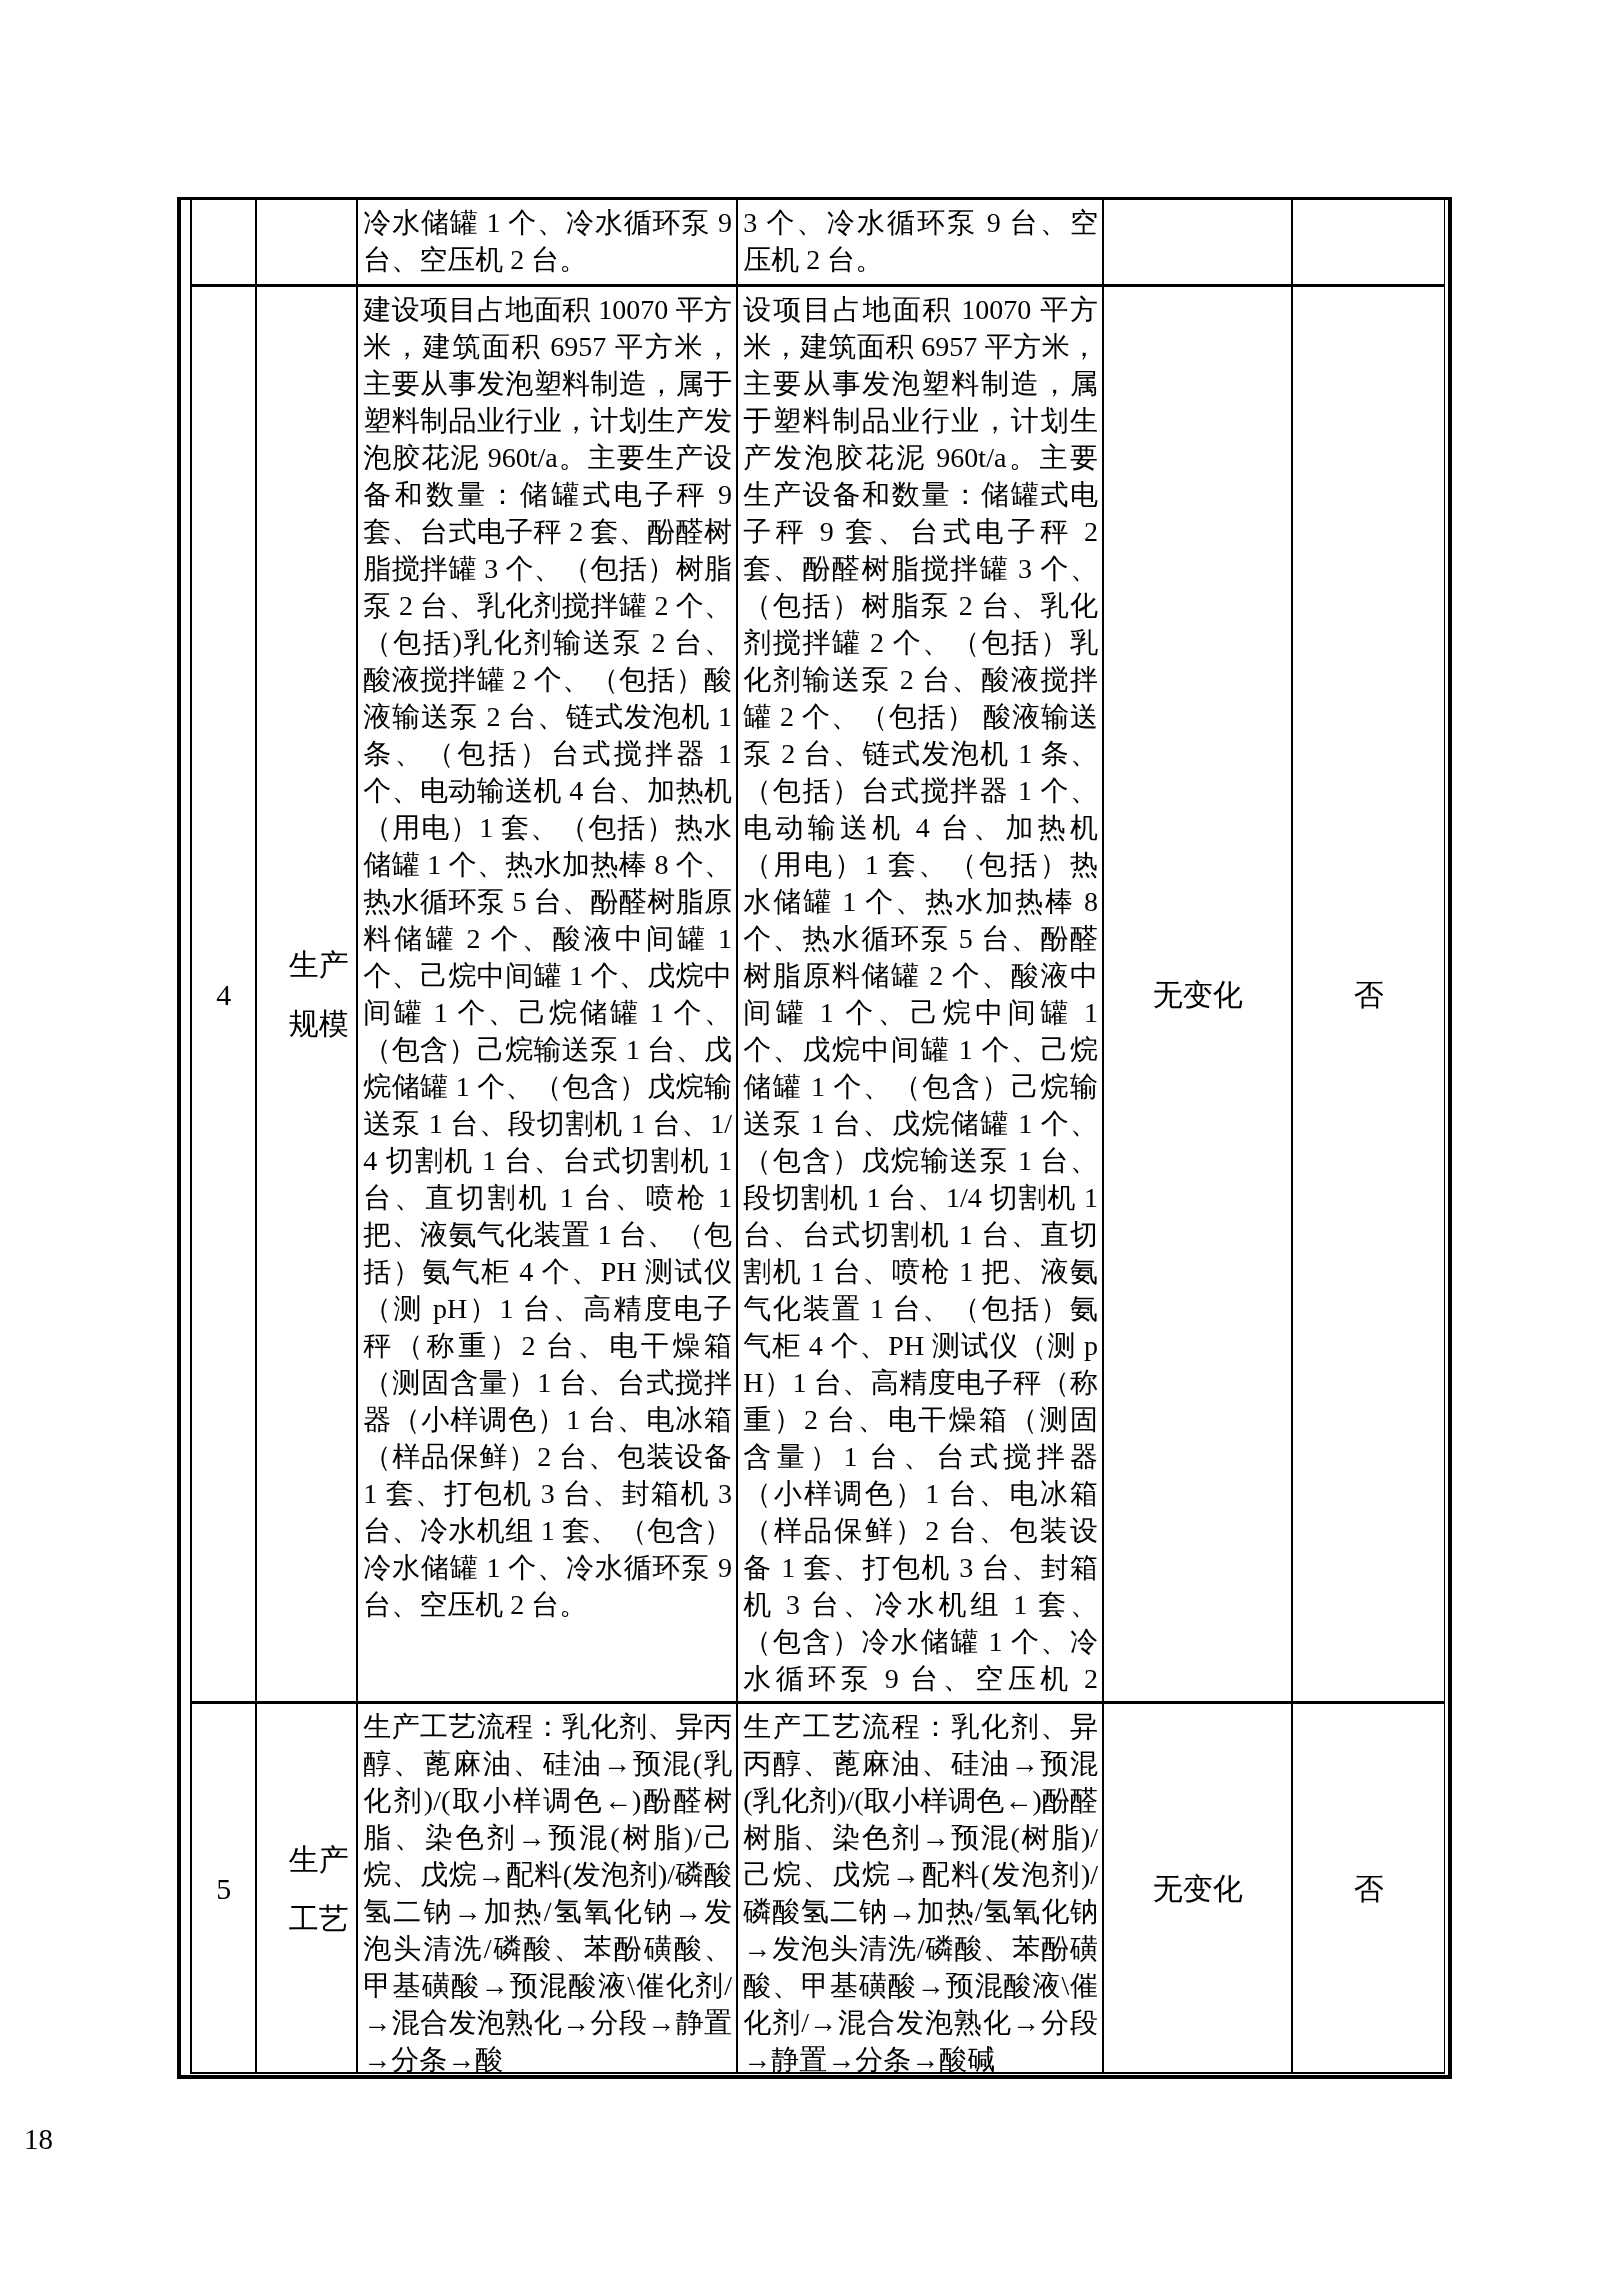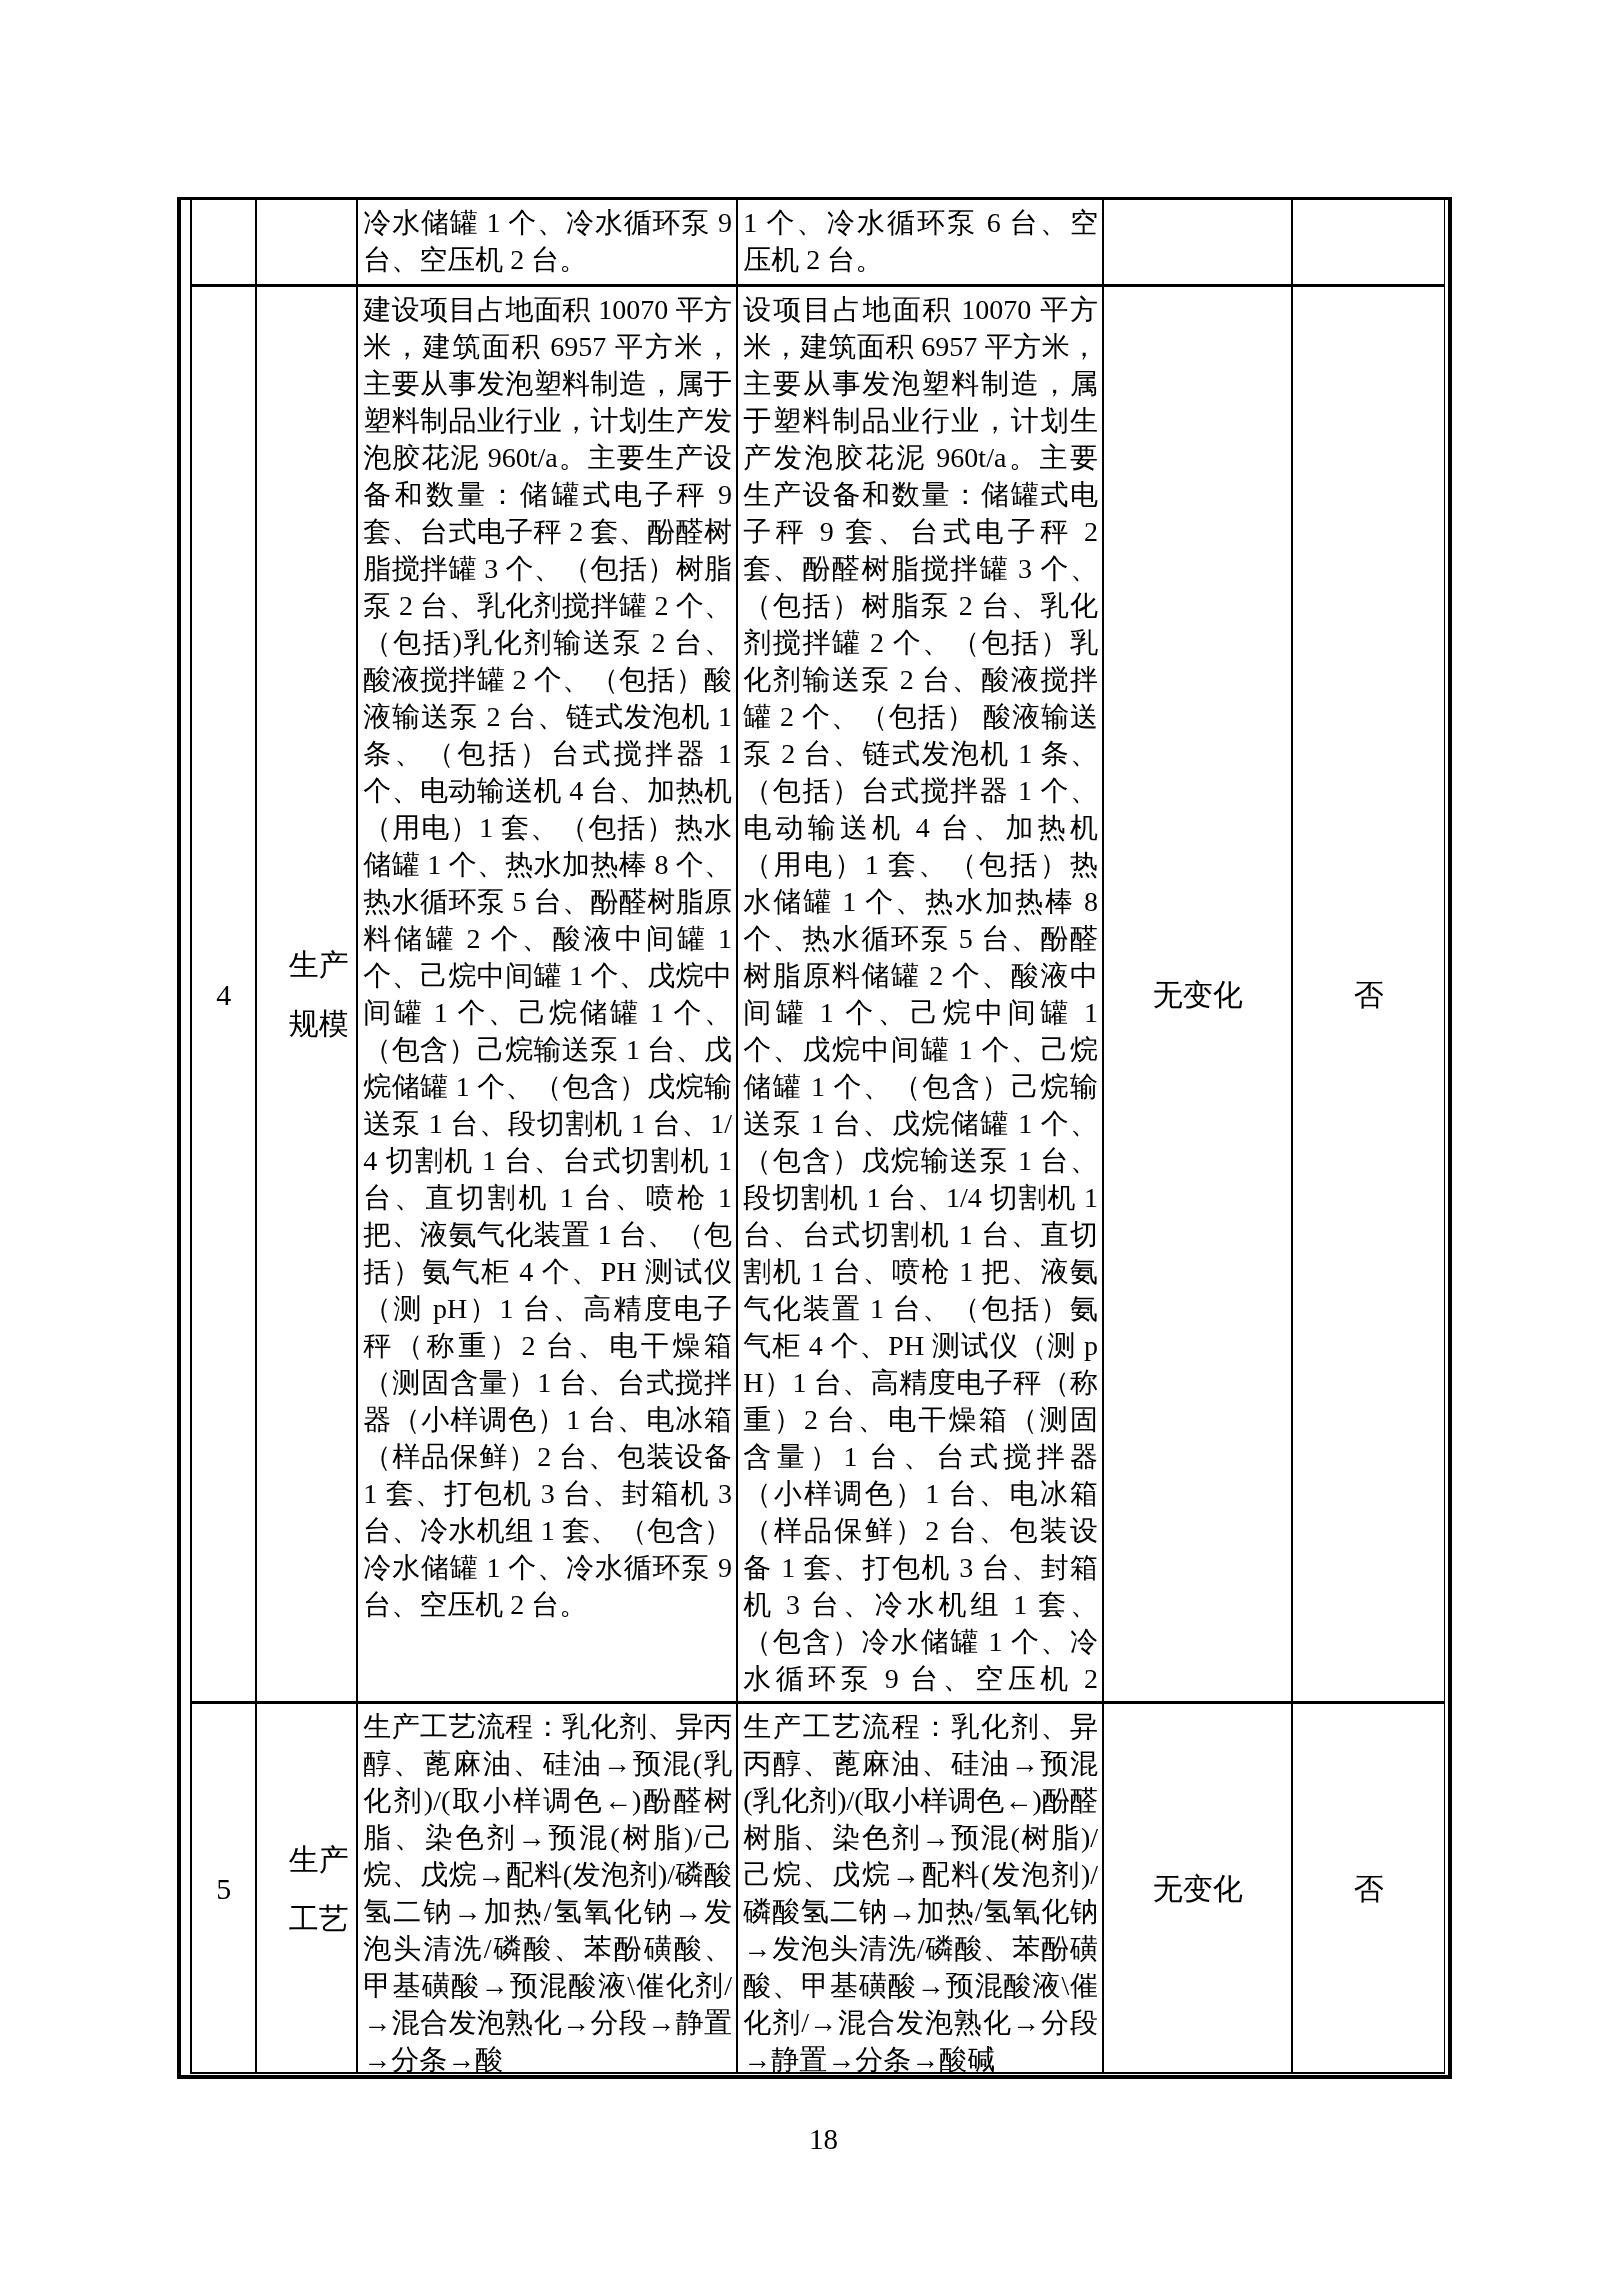--- a/index.html
+++ b/index.html
@@ -72,39 +72,39 @@
     line-height: 37px;
     text-align: justify;
     text-justify: inter-character;
     word-break: break-all;
   }
   .page-number {
     position: absolute;
     left: 0;
     right: 0;
     top: 2121px;
-    text-align: center;
+    text-align: left;
     font-size: 29px;
     line-height: 37px;
     padding-left: 24px;
   }
 </style>
 </head>
 <body>
 
 <div class="page">
 
   <div class="table-outer">
     <div class="table-inner">
 
       <div class="trow row-cont sep">
         <div class="tcell cell-center"></div>
         <div class="tcell cell-center cell-label"></div>
         <div class="tcell cell-text">冷水储罐 1 个、冷水循环泵 9 台、空压机 2 台。</div>
-        <div class="tcell cell-text">1 个、冷水循环泵 6 台、空压机 2 台。</div>
+        <div class="tcell cell-text">3 个、冷水循环泵 9 台、空压机 2 台。</div>
         <div class="tcell cell-center"></div>
         <div class="tcell cell-center last"></div>
       </div>
 
       <div class="trow row-4 sep">
         <div class="tcell cell-center">4</div>
         <div class="tcell cell-center cell-label">生产
 规模</div>
         <div class="tcell cell-text">建设项目占地面积 10070 平方米，建筑面积 6957 平方米，主要从事发泡塑料制造，属于塑料制品业行业，计划生产发泡胶花泥 960t/a。主要生产设备和数量：储罐式电子秤 9 套、台式电子秤 2 套、酚醛树脂搅拌罐 3 个、（包括）树脂泵 2 台、乳化剂搅拌罐 2 个、（包括)乳化剂输送泵 2 台、酸液搅拌罐 2 个、（包括）酸液输送泵 2 台、链式发泡机 1 条、（包括）台式搅拌器 1 个、电动输送机 4 台、加热机（用电）1 套、（包括）热水储罐 1 个、热水加热棒 8 个、热水循环泵 5 台、酚醛树脂原料储罐 2 个、酸液中间罐 1 个、己烷中间罐 1 个、戊烷中间罐 1 个、己烷储罐 1 个、（包含）己烷输送泵 1 台、戊烷储罐 1 个、（包含）戊烷输送泵 1 台、段切割机 1 台、1/4 切割机 1 台、台式切割机 1 台、直切割机 1 台、喷枪 1 把、液氨气化装置 1 台、（包括）氨气柜 4 个、PH 测试仪（测 pH）1 台、高精度电子秤（称重）2 台、电干燥箱（测固含量）1 台、台式搅拌器（小样调色）1 台、电冰箱（样品保鲜）2 台、包装设备 1 套、打包机 3 台、封箱机 3 台、冷水机组 1 套、（包含）冷水储罐 1 个、冷水循环泵 9 台、空压机 2 台。</div>
         <div class="tcell cell-text">设项目占地面积 10070 平方米，建筑面积 6957 平方米，主要从事发泡塑料制造，属于塑料制品业行业，计划生产发泡胶花泥 960t/a。主要生产设备和数量：储罐式电子秤 9 套、台式电子秤 2 套、酚醛树脂搅拌罐 3 个、（包括）树脂泵 2 台、乳化剂搅拌罐 2 个、（包括）乳化剂输送泵 2 台、酸液搅拌罐 2 个、（包括） 酸液输送泵 2 台、链式发泡机 1 条、（包括）台式搅拌器 1 个、电动输送机 4 台、加热机（用电）1 套、（包括）热水储罐 1 个、热水加热棒 8 个、热水循环泵 5 台、酚醛树脂原料储罐 2 个、酸液中间罐 1 个、己烷中间罐 1 个、戊烷中间罐 1 个、己烷储罐 1 个、（包含）己烷输送泵 1 台、戊烷储罐 1 个、（包含）戊烷输送泵 1 台、段切割机 1 台、1/4 切割机 1 台、台式切割机 1 台、直切割机 1 台、喷枪 1 把、液氨气化装置 1 台、（包括）氨气柜 4 个、PH 测试仪（测 pH）1 台、高精度电子秤（称重）2 台、电干燥箱（测固含量）1 台、台式搅拌器（小样调色）1 台、电冰箱（样品保鲜）2 台、包装设备 1 套、打包机 3 台、封箱机 3 台、冷水机组 1 套、（包含）冷水储罐 1 个、冷水循环泵 9 台、空压机 2 台。</div>

